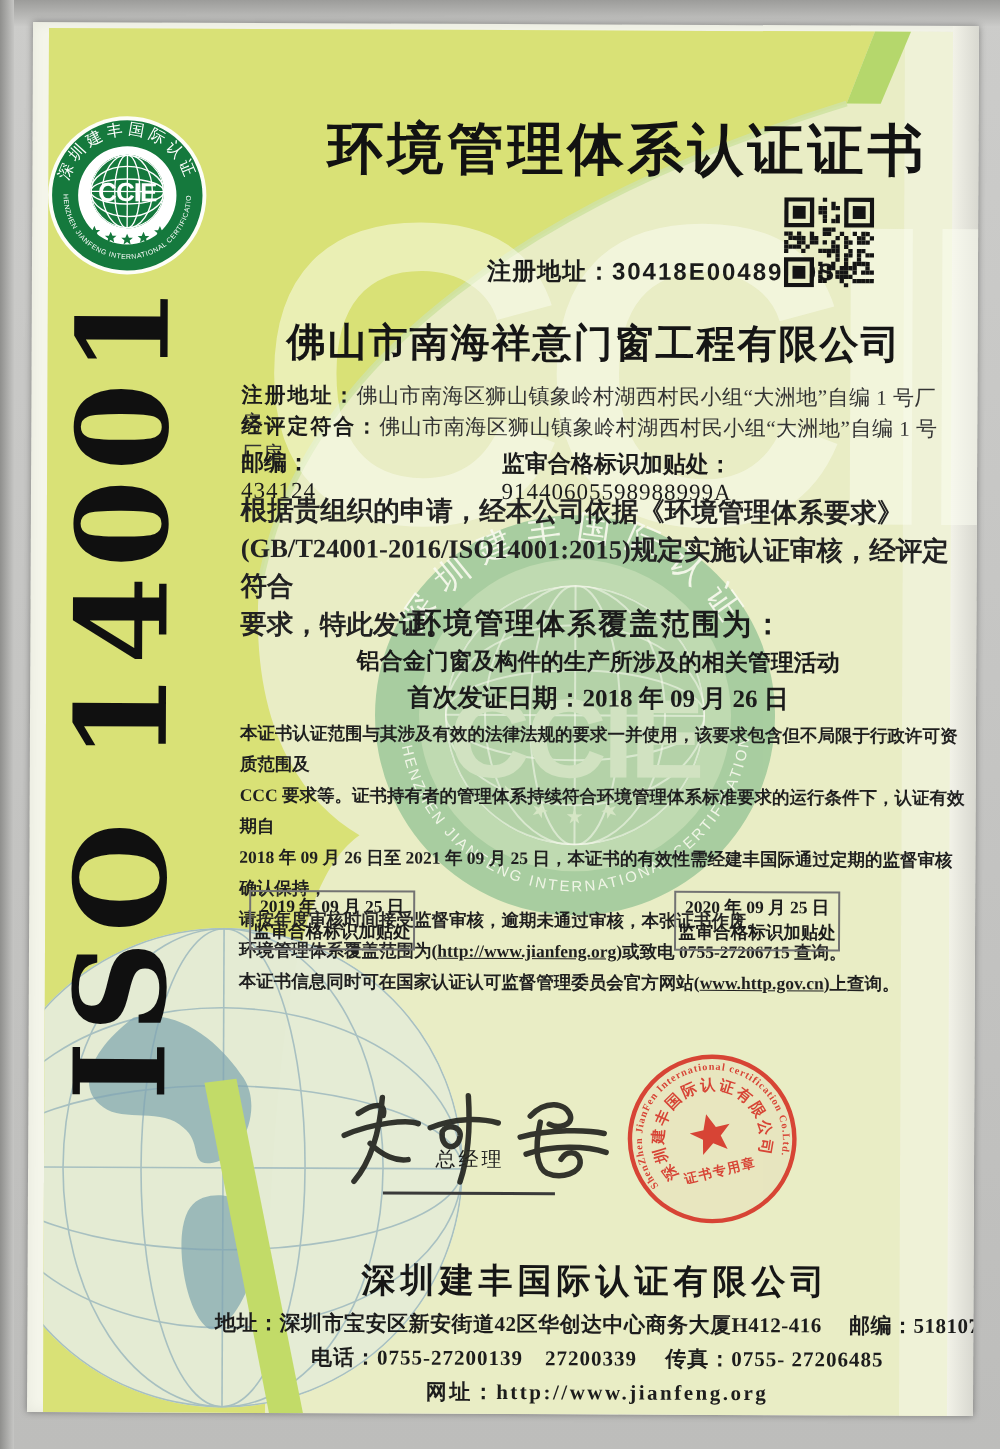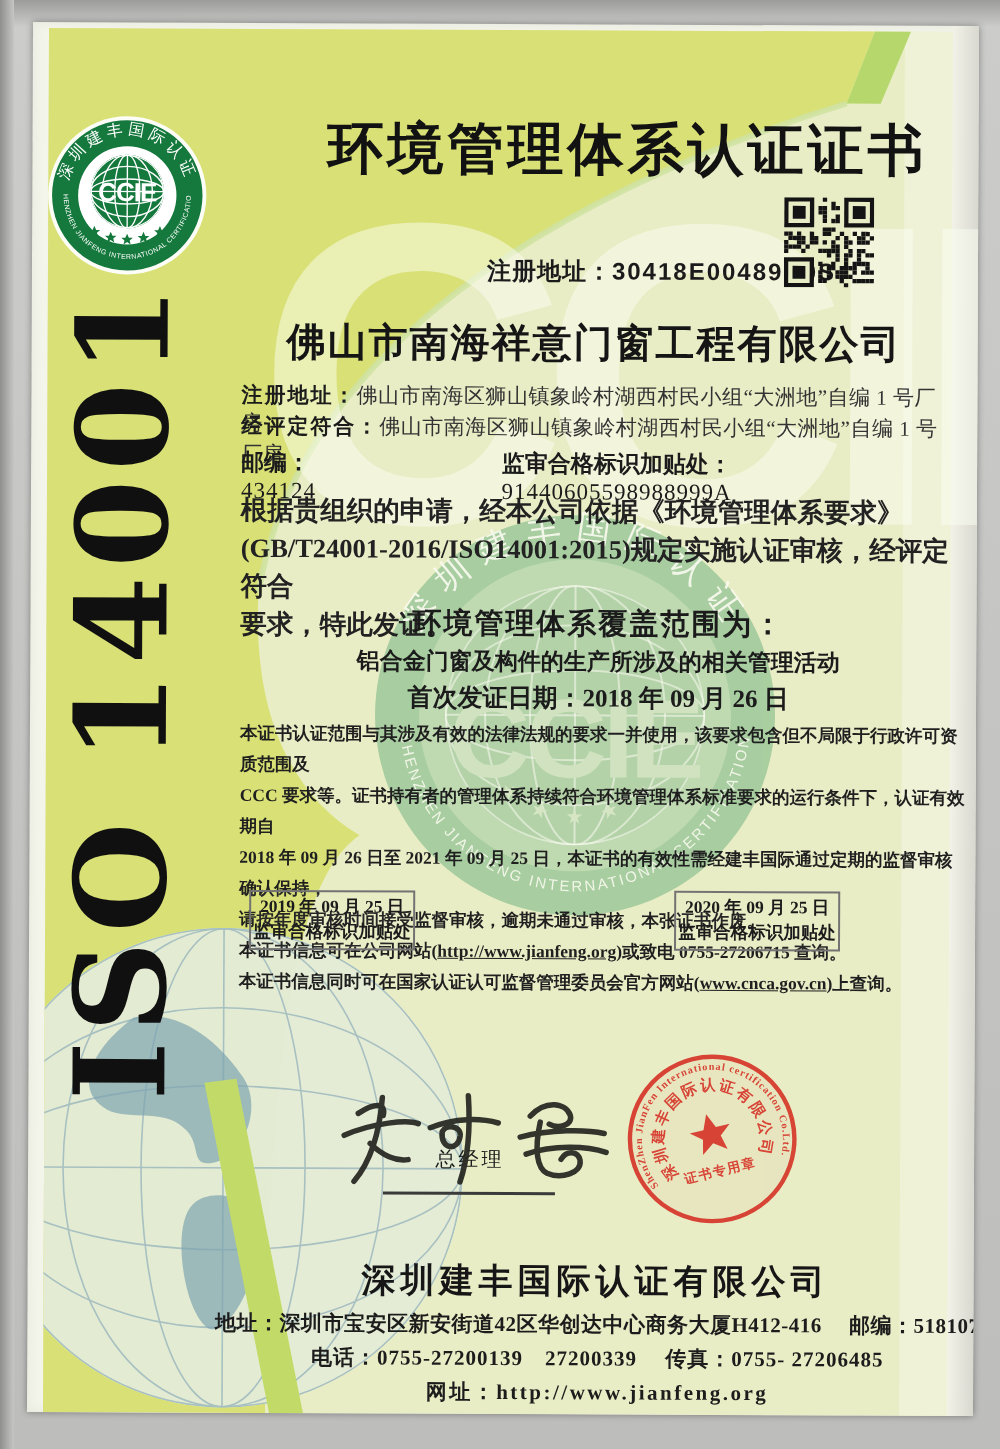--- a/index.html
+++ b/index.html
@@ -346,24 +346,24 @@
   <div class="txt scope-h">环境管理体系覆盖范围为：</div>
   <div class="txt scope-t">铝合金门窗及构件的生产所涉及的相关管理活动</div>
   <div class="txt first-issue">首次发证日期：2018 年 09 月 26 日</div>
 
   <div class="txt fine">
     <div>本证书认证范围与其涉及有效的法律法规的要求一并使用，该要求包含但不局限于行政许可资质范围及</div>
     <div>CCC 要求等。证书持有者的管理体系持续符合环境管理体系标准要求的运行条件下，认证有效期自</div>
     <div>2018 年 09 月 26 日至 2021 年 09 月 25 日，本证书的有效性需经建丰国际通过定期的监督审核确认保持，</div>
     <div>请按年度审核时间接受监督审核，逾期未通过审核，本张证书作废。</div>
     <div>
-      <span>本证书信息可在公司网站(</span><span class="url">http://www.jianfeng.org</span><span>)或致电 0755-27206715 查询。</span>
+      <span>环境管理体系覆盖范围为(</span><span class="url">http://www.jianfeng.org</span><span>)或致电 0755-27206715 查询。</span>
     </div>
     <div>
-      <span>本证书信息同时可在国家认证认可监督管理委员会官方网站(</span><span class="url">www.cnca.gov.cn</span><span>)上查询。</span>
+      <span>本证书信息同时可在国家认证认可监督管理委员会官方网站(</span><span class="url">www.http.gov.cn</span><span>)上查询。</span>
     </div>
   </div>
 
   <div class="stickbox box1">
     <div>2019 年 09 月 25 日</div>
     <div>监审合格标识加贴处</div>
   </div>
   <div class="stickbox box2">
     <div>2020 年 09 月 25 日</div>
     <div>监审合格标识加贴处</div>

